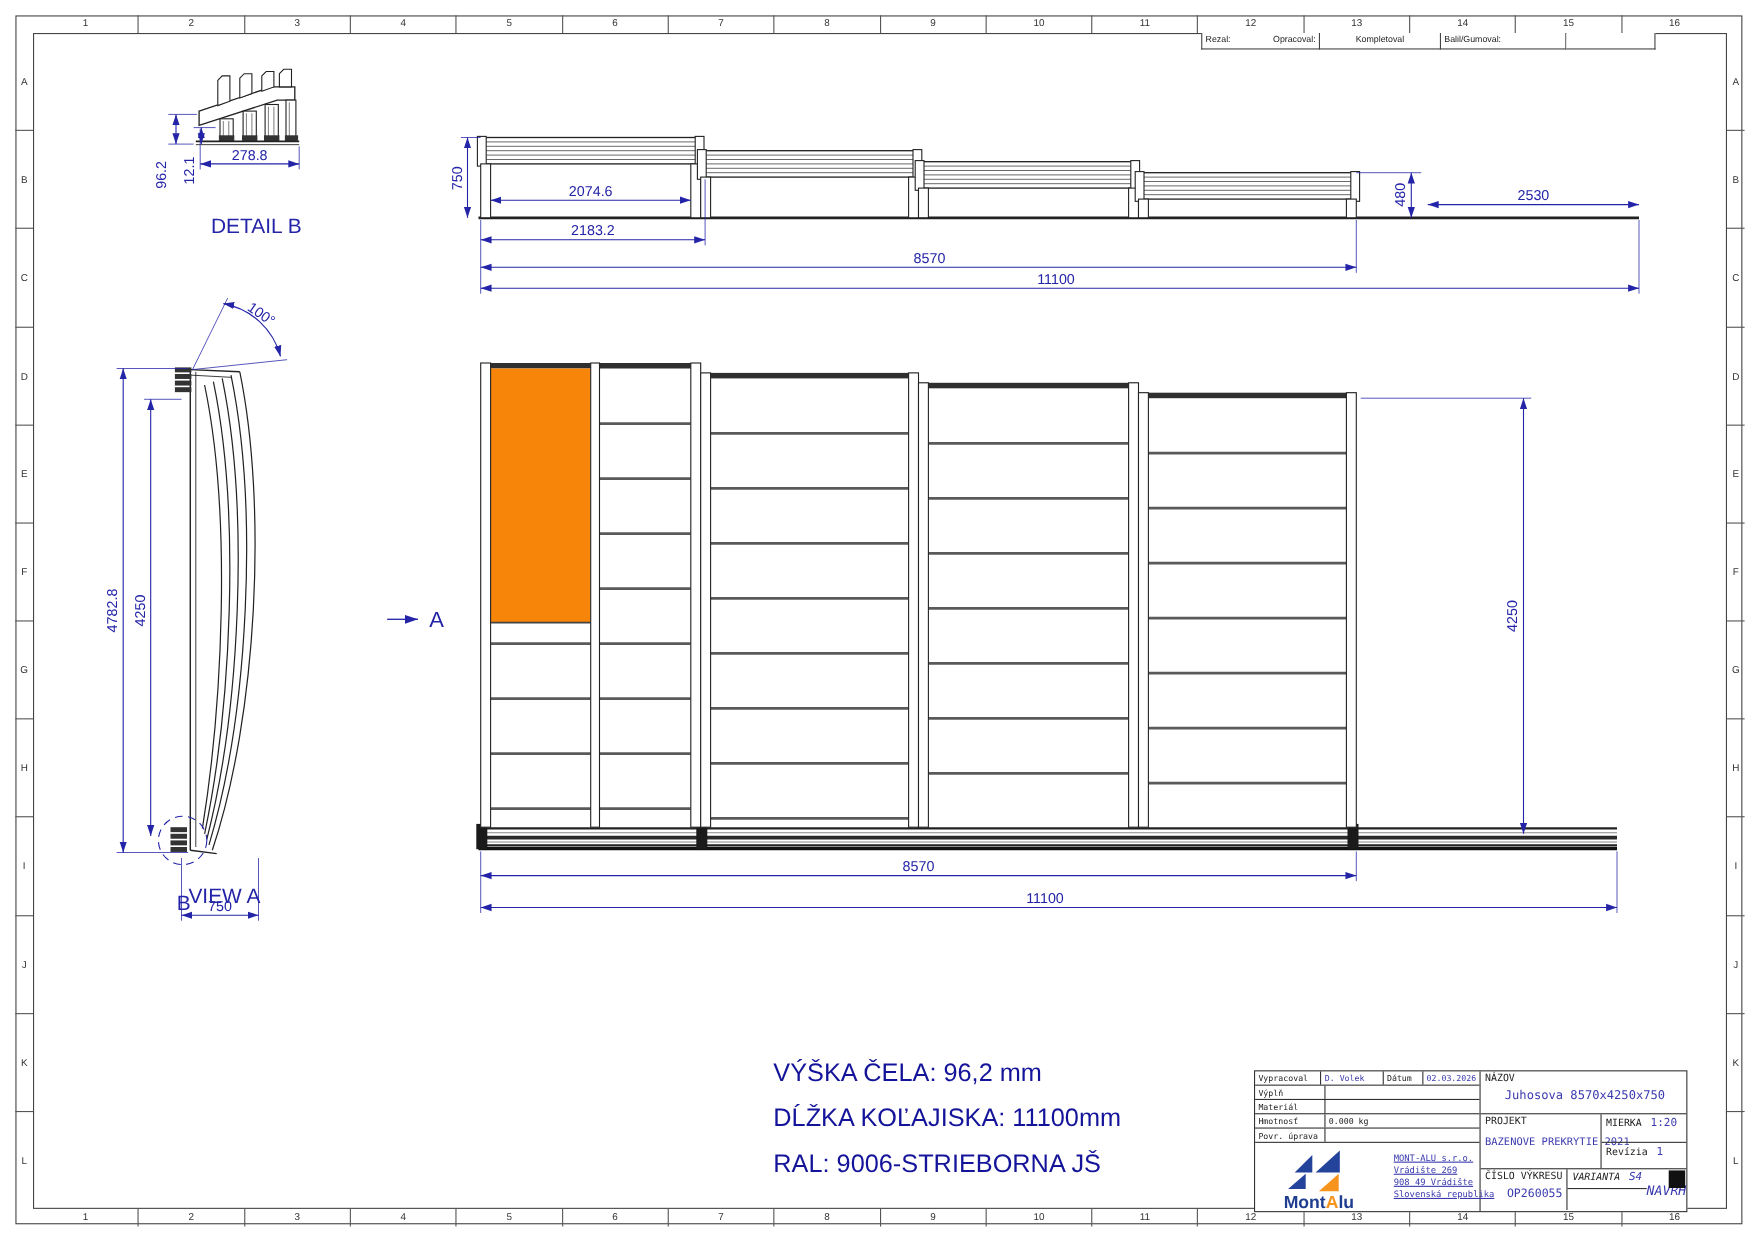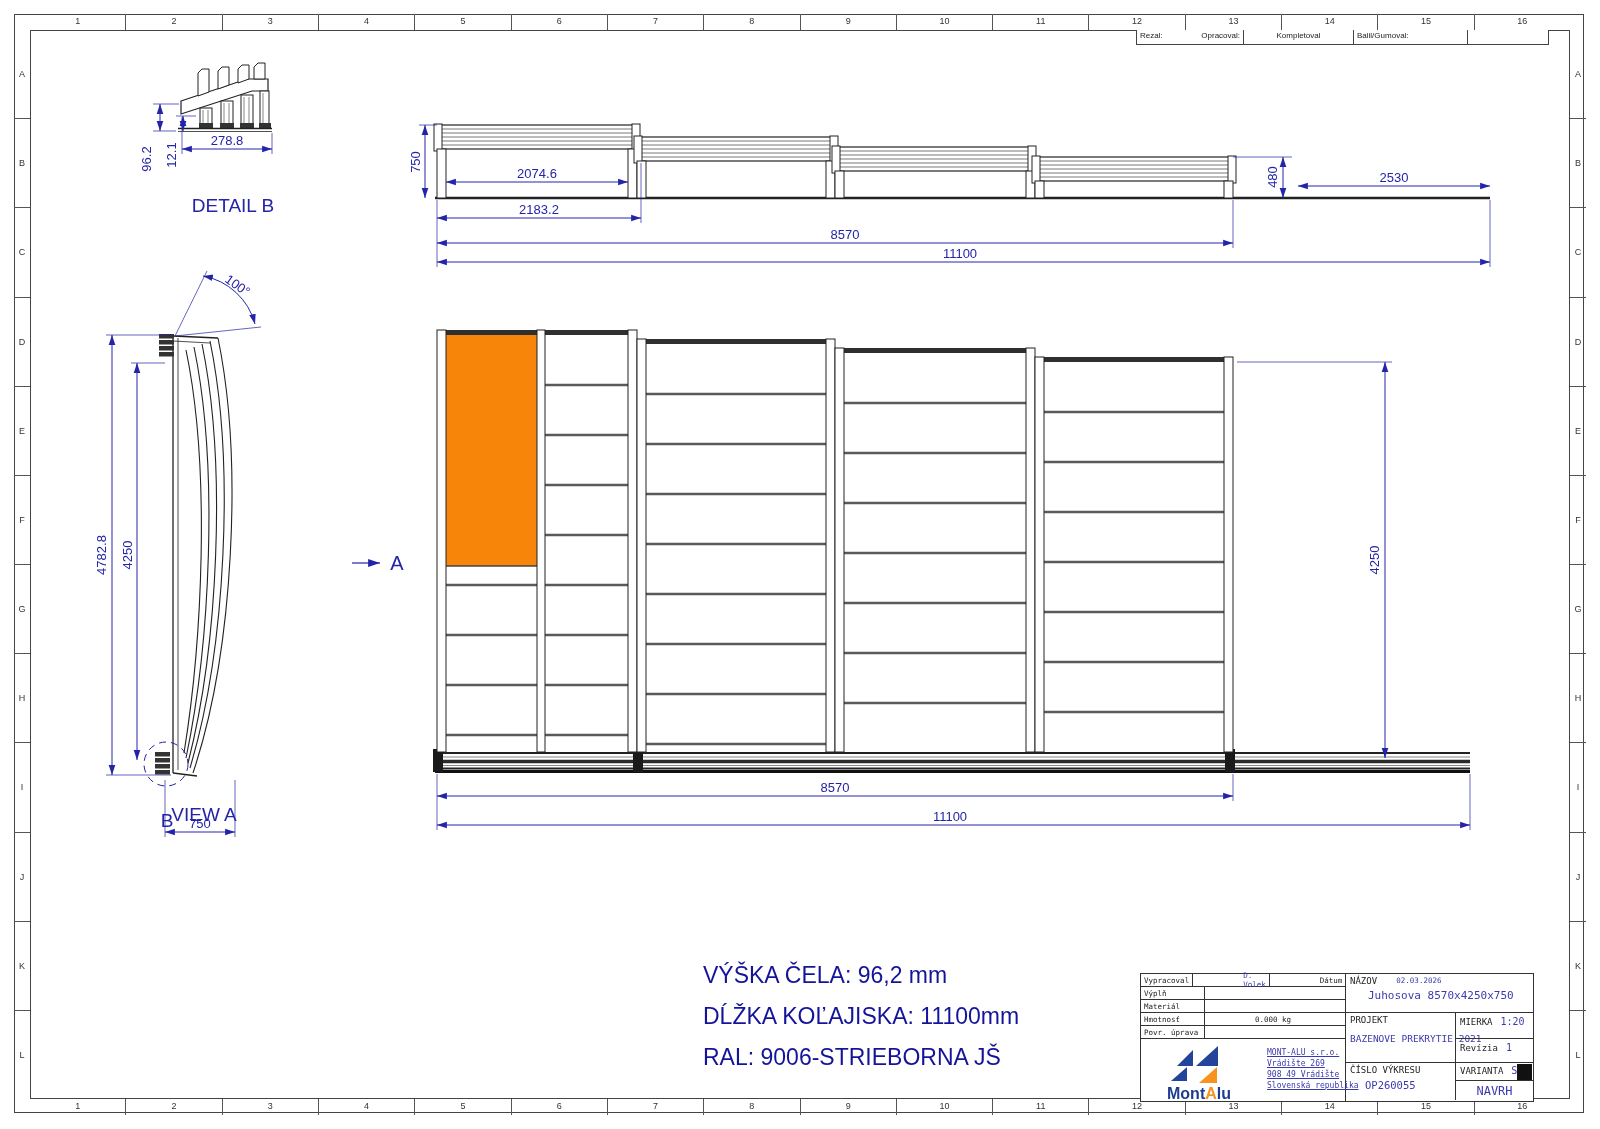--- a/index.html
+++ b/index.html
@@ -12,41 +12,41 @@
                border:1px solid #444;box-sizing:border-box;}
   .hstrip{position:absolute;left:30px;width:1540px;height:16px;display:flex;box-sizing:border-box;}
   .hstrip div{flex:1;text-align:center;font-size:9px;color:#333;line-height:15px;
               border-right:1px solid #555;box-sizing:border-box;}
   .hstrip div:last-child{border-right:none;}
   .vstrip{position:absolute;top:30px;width:16px;height:1069px;display:flex;flex-direction:column;box-sizing:border-box;}
   .vstrip div{flex:1;display:flex;align-items:center;justify-content:center;font-size:9px;color:#333;
               border-bottom:1px solid #555;box-sizing:border-box;}
   .vstrip div:last-child{border-bottom:none;}
   
-  .proc{position:absolute;left:1092px;top:30px;height:15px;display:flex;font-size:8px;color:#222;margin-left:44px;}
+  .proc{position:absolute;left:1092px;top:30px;height:15px;display:flex;font-size:8px;color:#222;}
   .proc .cell{border-right:1px solid #444;border-bottom:1px solid #444;box-sizing:border-box;
               padding:1px 3px;white-space:nowrap;background:#fff;}
   .proc .cell.first{border-left:1px solid #444;display:flex;justify-content:space-between;}
   
   .dt{fill:#2424a8;font-family:"Liberation Sans",sans-serif;font-size:13px;text-anchor:middle;}
   .big-label{fill:#2424a8;font-family:"Liberation Sans",sans-serif;font-size:19px;text-anchor:middle;}
   .dl{stroke:#2424a8;stroke-width:1;marker-start:url(#arrS);marker-end:url(#arrE);}
   .xl{stroke:#2424a8;stroke-width:0.7;}
   .ln{stroke:#222;fill:none;}
   .wb{fill:#fff;stroke:#222;}
   svg{position:absolute;overflow:visible;}
   
   .spec1{position:absolute;left:703px;top:849px;color:#14149a;font-size:23px;line-height:19.5px;white-space:nowrap;}
   .spec2{position:absolute;left:703px;top:955px;color:#14149a;font-size:23px;line-height:41px;white-space:nowrap;}
   
   .tb{position:absolute;left:1140px;top:973px;width:392px;height:127px;border:1px solid #333;
       box-sizing:content-box;background:#fff;font-family:"DejaVu Sans Mono",monospace;}
   .tb *{box-sizing:border-box;}
   .tb-left{position:absolute;left:0;top:0;width:205px;height:127px;border-right:1px solid #333;}
-  .tb-row{height:13px;border-bottom:1px solid #333;display:flex;font-size:7.5px;color:#222;align-items:center;gap:47px;}
+  .tb-row{height:13px;border-bottom:1px solid #333;display:flex;font-size:7.5px;color:#222;align-items:center;}
   .tb-row .lab{width:64px;border-right:1px solid #333;height:100%;padding:1px 3px;display:flex;align-items:center;}
   .tb-row .val{padding:1px 3px;color:#3a3aae;}
   .tb-row .v2{width:60px;border-right:1px solid #333;height:100%;display:flex;align-items:center;}
   .tb-row .l2{width:38px;border-right:1px solid #333;height:100%;padding:1px 3px;display:flex;align-items:center;}
   .logo-area{position:absolute;left:0;top:66px;width:205px;height:61px;}
   .logo-tris{position:absolute;left:28px;top:6px;}
   .logo-word{position:absolute;left:2px;top:45px;width:112px;text-align:center;
              font-family:"Liberation Sans",sans-serif;font-weight:bold;font-size:16px;color:#1f3d8f;}
   .logo-word .or{color:#f7941d;}
   .addr{position:absolute;left:126px;top:7px;font-size:8px;line-height:11px;color:#3a3aae;white-space:nowrap;text-decoration:underline;}
@@ -56,24 +56,24 @@
   .nazov{height:39px;border-bottom:1px solid #333;padding:2px 4px;}
   .nazov .tb-val{font-size:11px;margin-top:3px;margin-left:18px;white-space:nowrap;}
   .tb-mid{height:50px;border-bottom:1px solid #333;display:flex;}
   .projekt{width:110px;border-right:1px solid #333;padding:2px 4px;}
   .projekt .tb-val{font-size:9.5px;margin-top:8px;white-space:nowrap;}
   .scale-col{flex:1;display:flex;flex-direction:column;}
   .mierka{height:26px;border-bottom:1px solid #333;padding:3px 4px;}
   .revizia{flex:1;padding:3px 4px;}
   .kv{display:flex;gap:8px;align-items:baseline;}
   .kv .tb-val{font-size:10px;}
-  .tb-bot{height:37px;display:flex;}
+  .tb-bot{height:37px;display:flex;text-align:right;}
   .cislo{width:110px;border-right:1px solid #333;padding:2px 4px;}
   .cislo .tb-val{font-size:10.5px;margin-top:4px;padding-left:15px;}
-  .var-col{flex:1;display:flex;flex-direction:column;}
+  .var-col{flex:1;display:flex;font-style:italic;}
   .varianta{height:18px;border-bottom:1px solid #333;padding:2px 4px;}
   .navrh{flex:1;display:flex;align-items:center;justify-content:center;
          font-size:12px;color:#3a3aae;}
   .black-box{position:absolute;left:376px;top:90px;width:15px;height:16px;background:#111;}
 </style>
 </head>
 <body>
 
 <div id="page">
 

